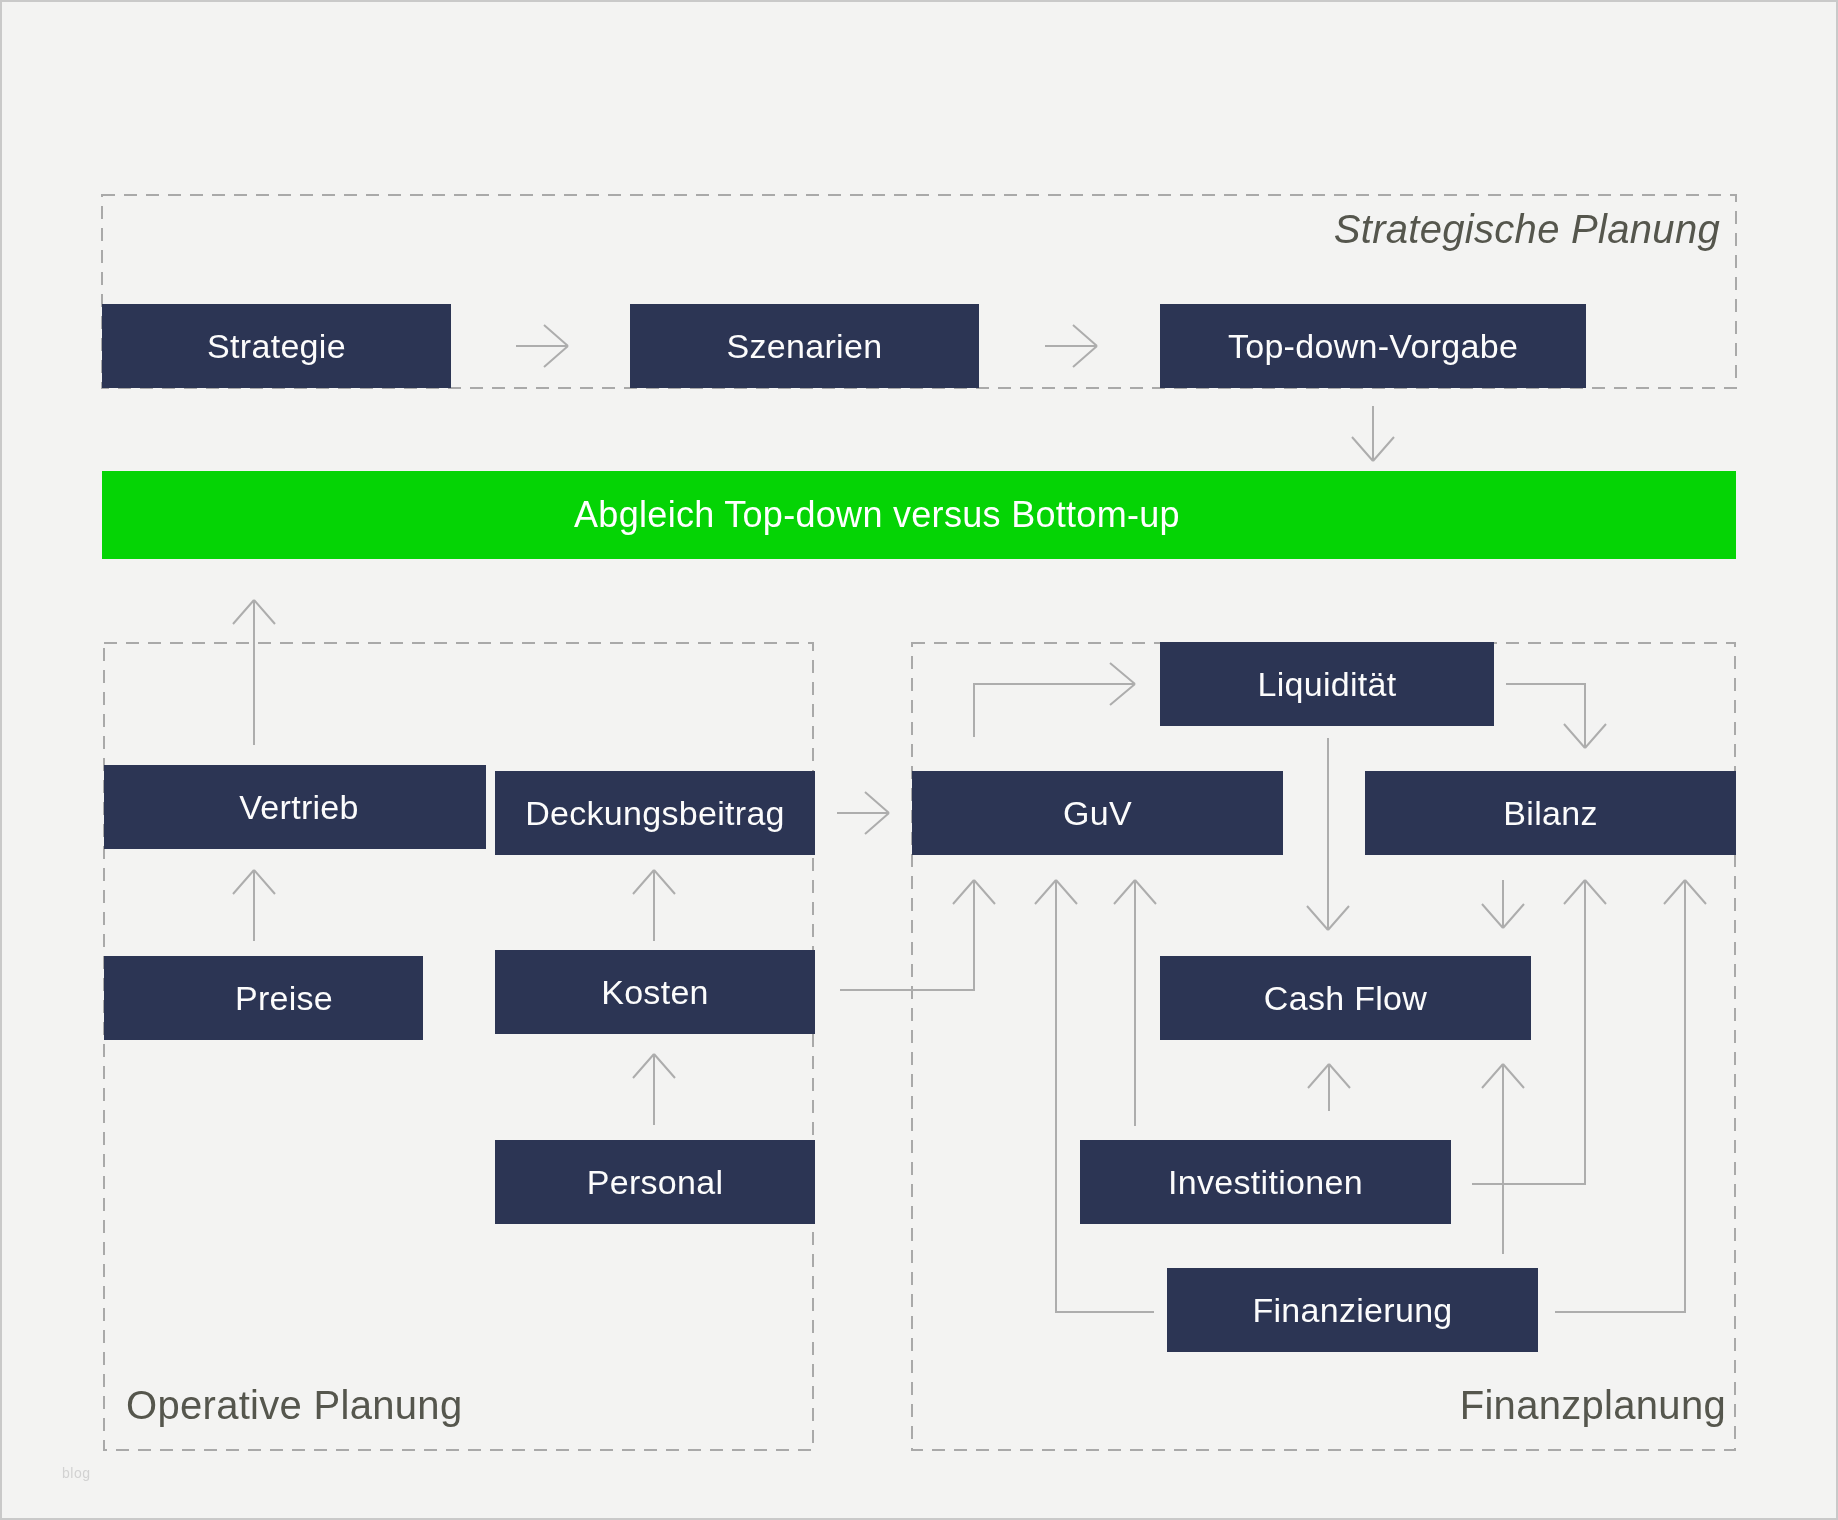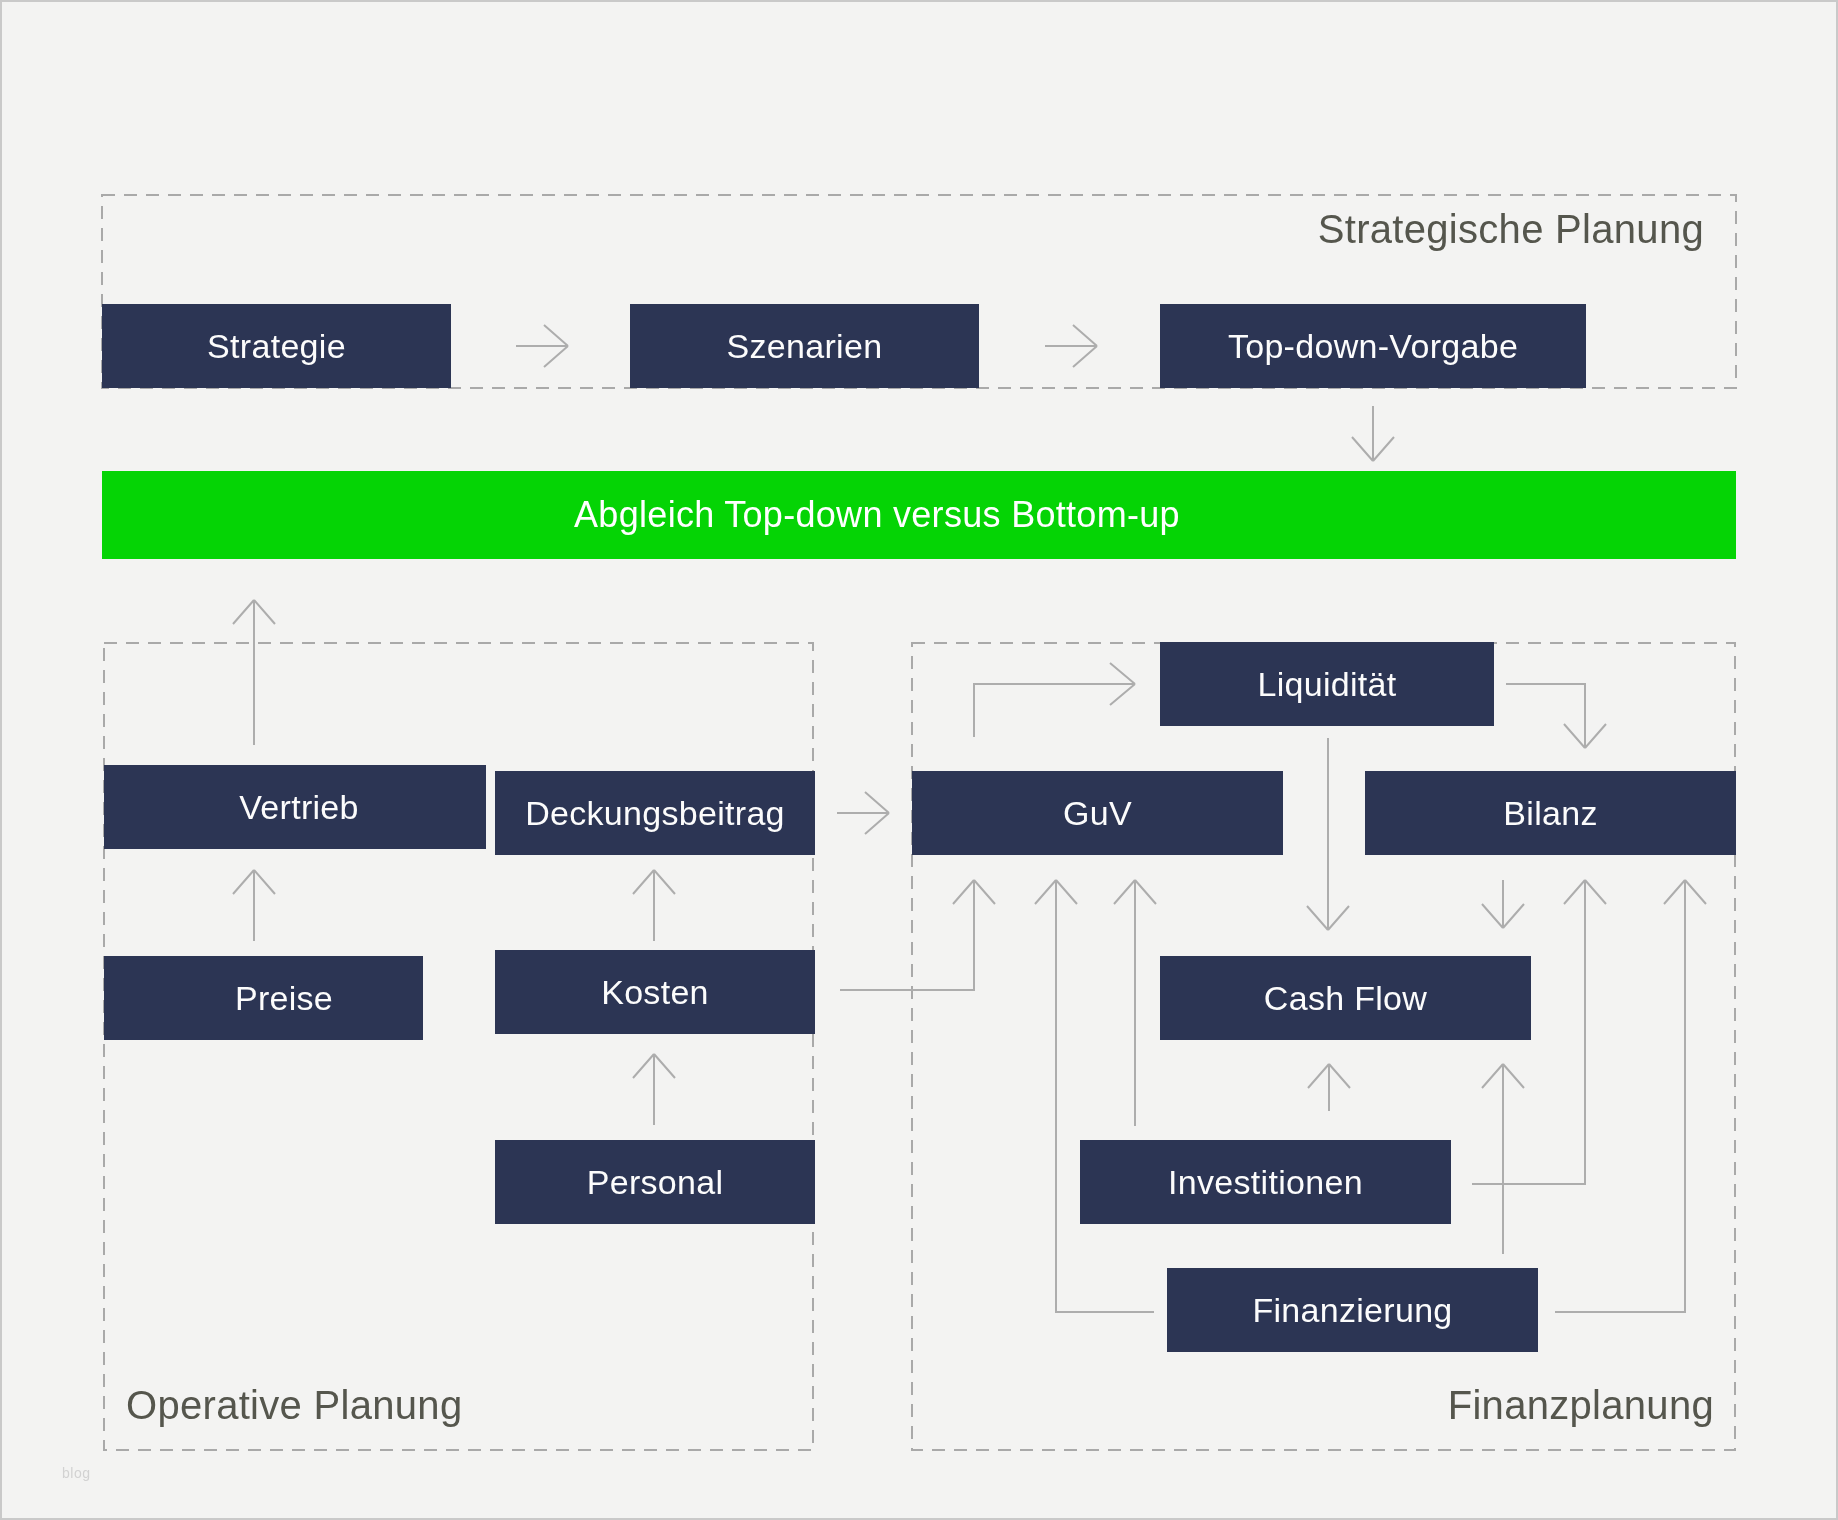--- a/index.html
+++ b/index.html
@@ -71,23 +71,23 @@
   .n-vertrieb         { left: 102px;  top: 763px;  width: 382px; padding-left: 8px; }
   .n-deckungsbeitrag  { left: 493px;  top: 769px;  width: 320px; }
   .n-guv              { left: 910px;  top: 769px;  width: 371px; }
   .n-bilanz           { left: 1363px; top: 769px;  width: 371px; }
   .n-preise           { left: 102px;  top: 954px;  width: 319px; padding-left: 41px; }
   .n-kosten           { left: 493px;  top: 948px;  width: 320px; }
   .n-cashflow         { left: 1158px; top: 954px;  width: 371px; }
   .n-personal         { left: 493px;  top: 1138px; width: 320px; }
   .n-investitionen    { left: 1078px; top: 1138px; width: 371px; }
   .n-finanzierung     { left: 1165px; top: 1266px; width: 371px; }
-  .l-strategisch      { right: 132px; top: 205px; }
+  .l-strategisch      { right: 116px; top: 205px; font-style: italic; }
   .l-operativ         { left: 124px;  top: 1381px; }
-  .l-finanz           { right: 122px; top: 1381px; }
+  .l-finanz           { right: 110px; top: 1381px; }
 </style>
 </head>
 <body>
 
 <div class="frame">
 
   <svg class="layer-svg" viewBox="0 0 1838 1520">
 
     <g stroke="#a9a9a9" stroke-width="2" fill="none" stroke-dasharray="13 9">
       <rect x="100" y="193" width="1634" height="193"></rect>

